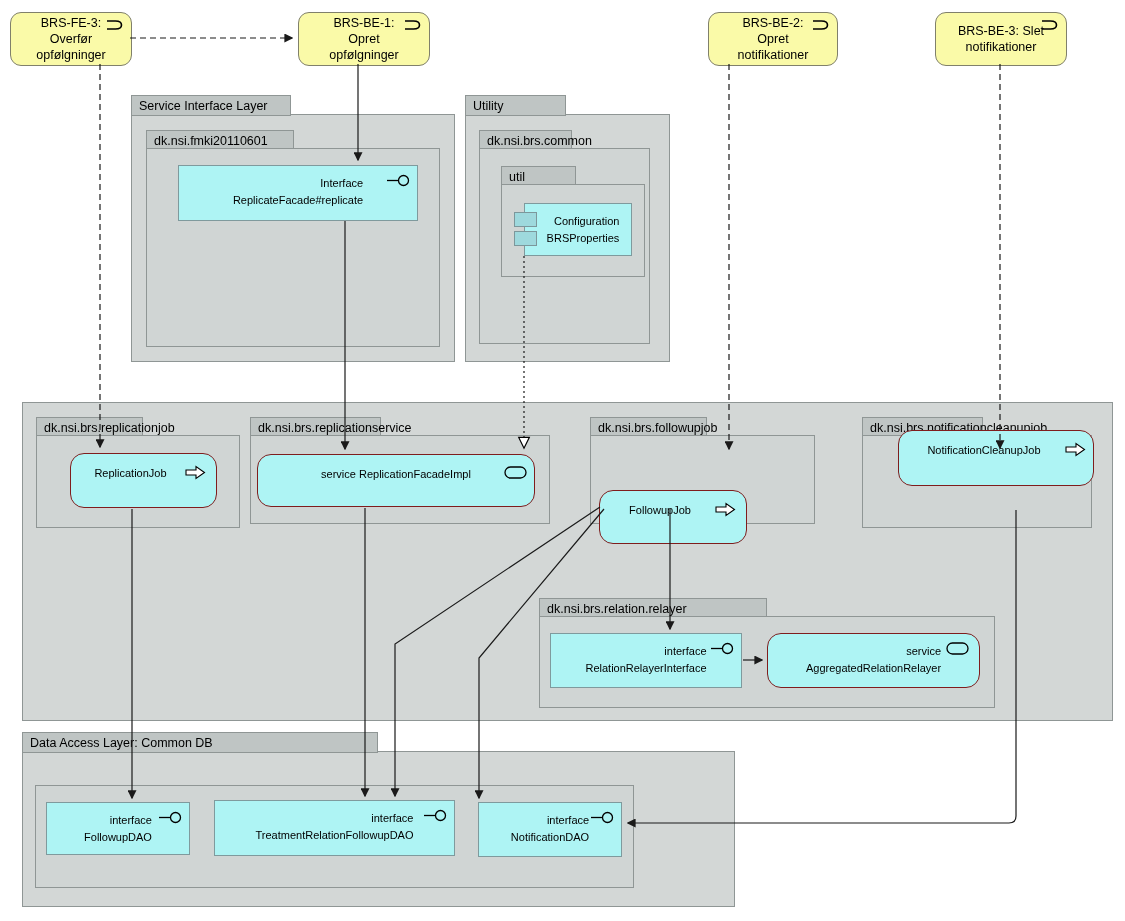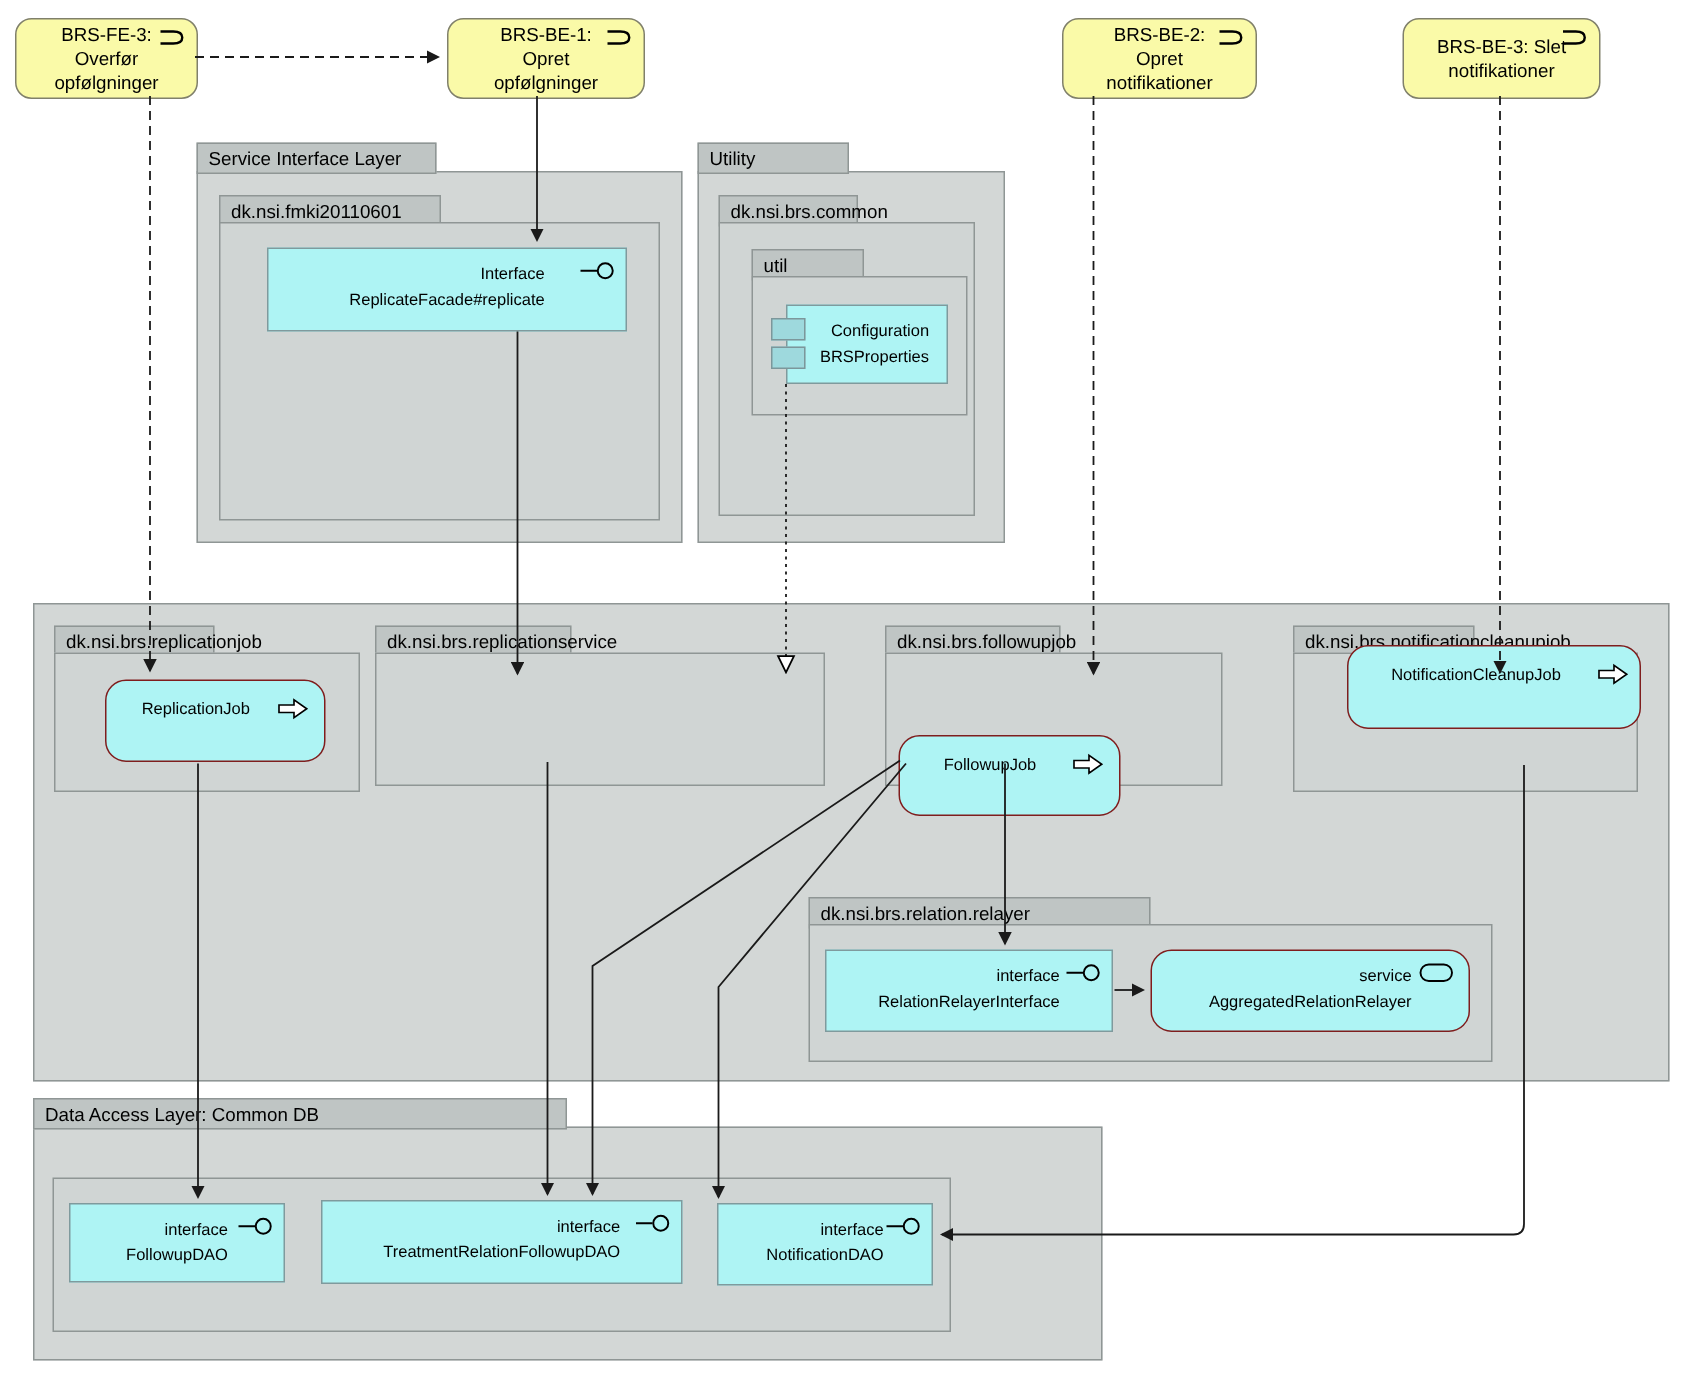--- a/index.html
+++ b/index.html
@@ -92,20 +92,26 @@
     <div class="ctab" style="top:27px;"></div>
   </div>
 
   <div class="box round single" style="left:70px;top:453px;width:147px;height:55px;">
     <div class="ctext" style="padding-right:26px;">ReplicationJob</div>
     <svg class="icon-job" width="21" height="15">
         <path d="M1,5 H11 V1.5 L19.5,7.5 L11,13.5 V10 H1 Z" fill="#fff" stroke="#000" stroke-width="1.1"></path>
       </svg>
   </div>
 
+  <div class="box round single" style="left:257px;top:454px;width:278px;height:53px;">
+    <div class="ctext">service ReplicationFacadeImpl</div>
+    <svg class="icon-job" style="right:7px;" width="23" height="13">
+        <rect x="1" y="1" width="21" height="11" rx="5.5" ry="5.5" fill="none" stroke="#000" stroke-width="1.3"></rect>
+      </svg>
+  </div>
 
   <div class="box round single" style="left:599px;top:454px;width:148px;height:54px;margin-top:36px;">
     <div class="ctext" style="padding-right:26px;">FollowupJob</div>
     <svg class="icon-job" width="21" height="15">
         <path d="M1,5 H11 V1.5 L19.5,7.5 L11,13.5 V10 H1 Z" fill="#fff" stroke="#000" stroke-width="1.1"></path>
       </svg>
   </div>
 
   <div class="box round single" style="left:898px;top:430px;width:196px;height:56px;">
     <div class="ctext" style="padding-right:24px;">NotificationCleanupJob</div>

